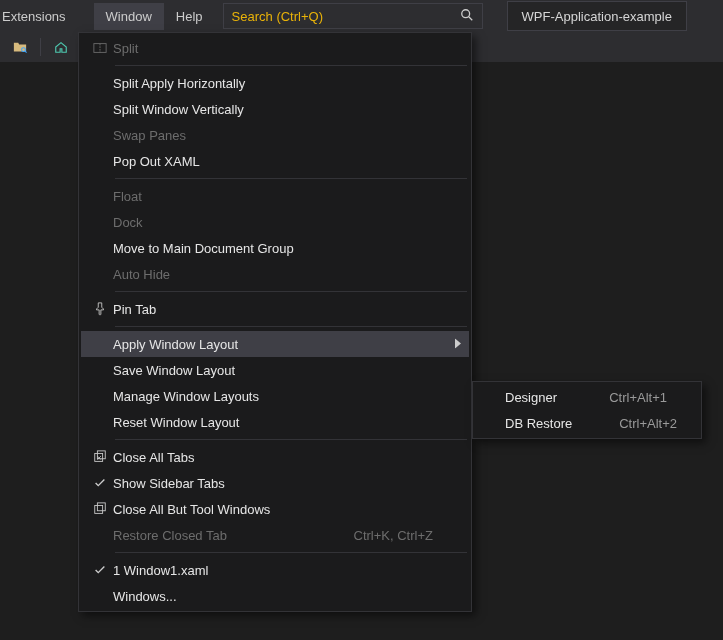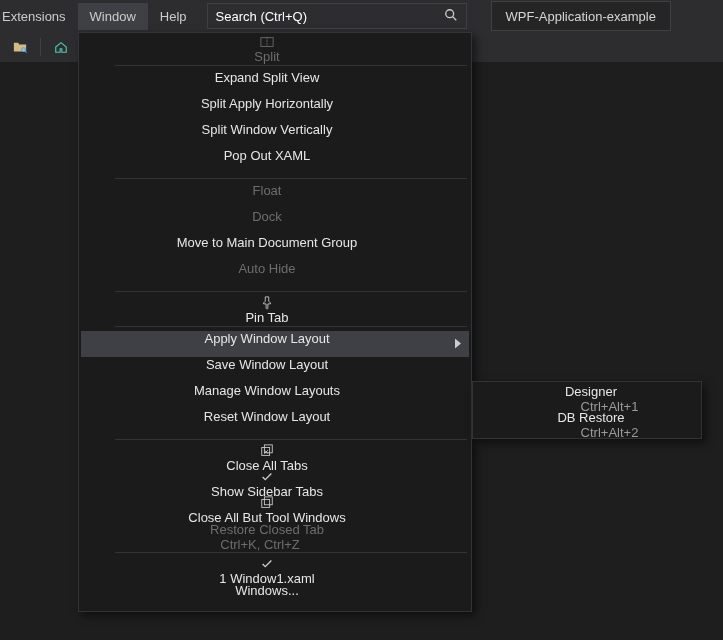--- a/index.html
+++ b/index.html
@@ -20,34 +20,35 @@
     background: #2d2d30;
     padding-left: 0;
   }
   .menubar-item {
     padding: 6px 12px;
     color: #cccccc;
     cursor: default;
   }
   .menubar-item.open {
     background: #3f3f46;
+    margin-left: 16px;
   }
   .searchbox {
     display: flex;
     align-items: center;
     background: #2d2d30;
     border: 1px solid #3f3f46;
     height: 26px;
     width: 260px;
     margin-left: 8px;
     padding: 0 8px;
     color: #a0a0a0;
     justify-content: space-between;
   }
-  .searchbox .placeholder { color: #ffffff; font-style: normal; }
+  .searchbox .placeholder { color: #eab308; font-style: normal; }
   .searchbox svg { width: 14px; height: 14px; fill: #cccccc; }
   .context-title {
     margin-left: 24px;
     padding: 14px 14px;
     border: 1px solid #3f3f46;
     color: #d6d6d6;
     background: #252526;
     height: 26px;
     display: flex;
     align-items: center;
@@ -77,21 +78,20 @@
     box-shadow: 4px 4px 8px rgba(0,0,0,0.5);
     padding: 2px;
   }
   .menu-item {
     display: flex;
     align-items: center;
     height: 26px;
     padding: 0 22px 0 6px;
     color: #e6e6e6;
     position: relative;
-    flex-direction: column;
   }
   .menu-item .iconcol {
     width: 26px;
     display: flex;
     align-items: center;
     justify-content: center;
     flex-shrink: 0;
   }
   .menu-item .label {
     flex: 1;
@@ -176,29 +176,29 @@
           <line x1="8" y1="3" x2="8" y2="13" stroke="#6d6d6d" stroke-dasharray="2,1"></line>
         </svg>
     </span>
     <span class="label">Split</span>
   </div>
 
   <div class="menu-sep"></div>
 
   <div class="menu-item">
     <span class="iconcol"></span>
-    <span class="label">Expand Split View</span>
-  </div>
-  <div class="menu-item">
-    <span class="iconcol"></span>
     <span class="label">Split Apply Horizontally</span>
   </div>
   <div class="menu-item">
     <span class="iconcol"></span>
     <span class="label">Split Window Vertically</span>
+  </div>
+  <div class="menu-item disabled">
+    <span class="iconcol"></span>
+    <span class="label">Swap Panes</span>
   </div>
   <div class="menu-item">
     <span class="iconcol"></span>
     <span class="label">Pop Out XAML</span>
   </div>
 
   <div class="menu-sep"></div>
 
   <div class="menu-item disabled">
     <span class="iconcol"></span>

